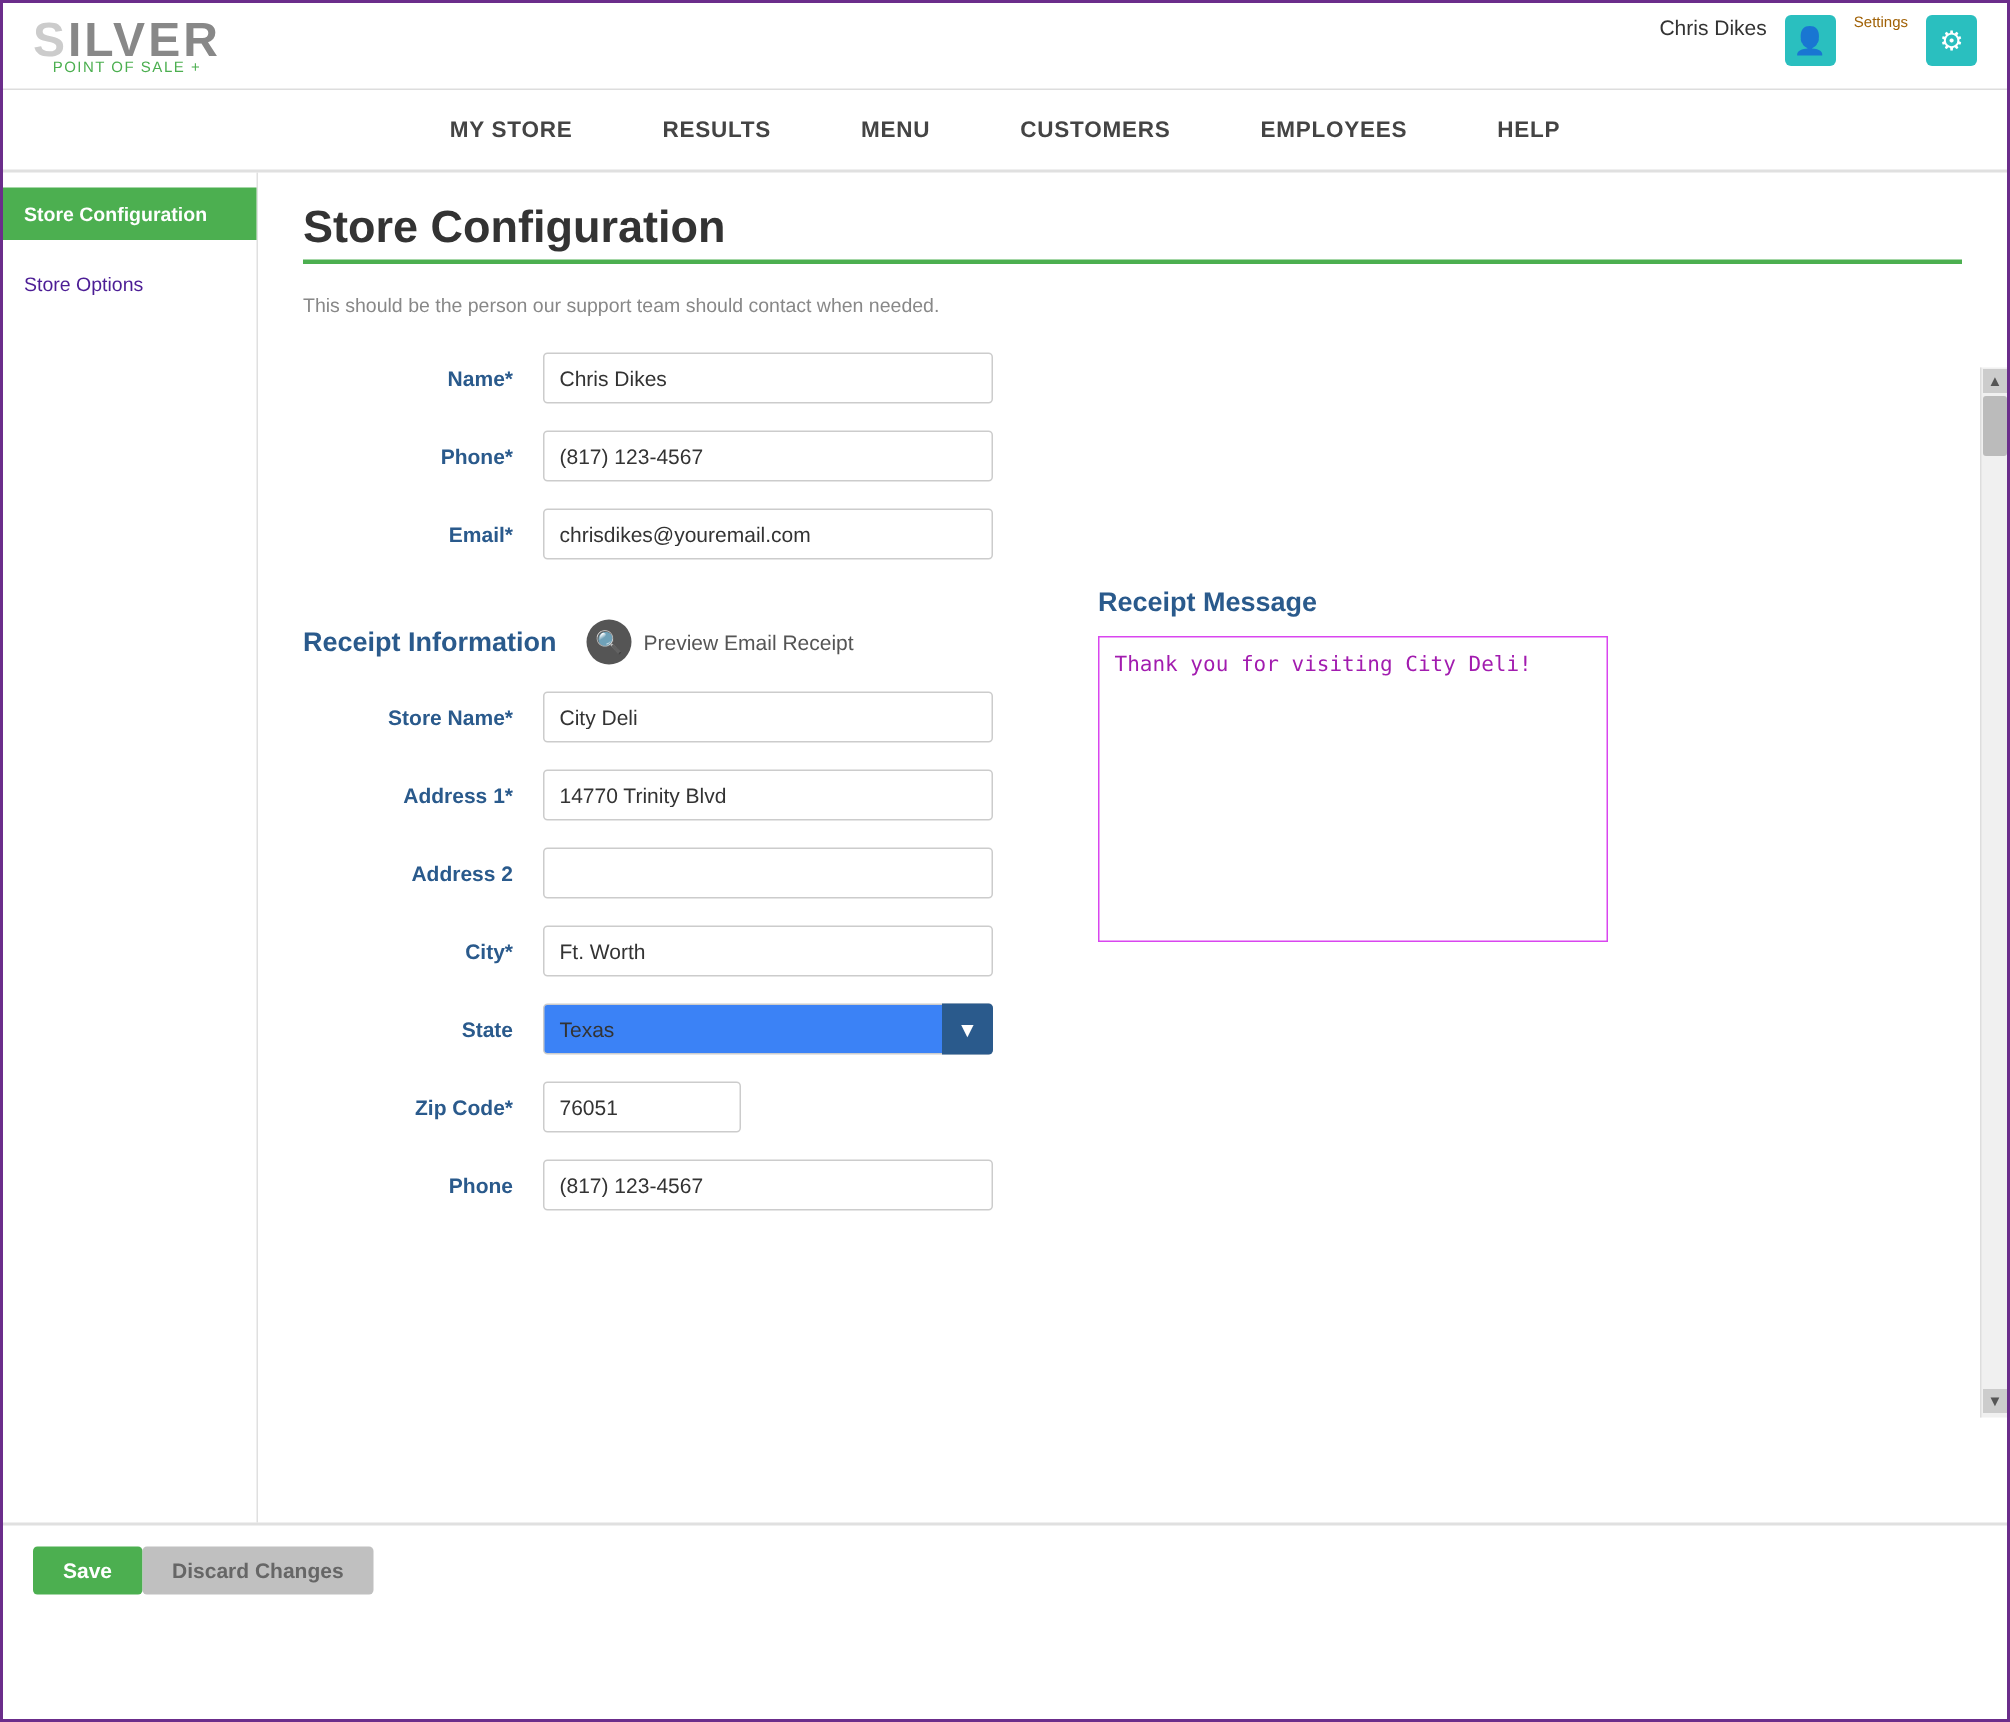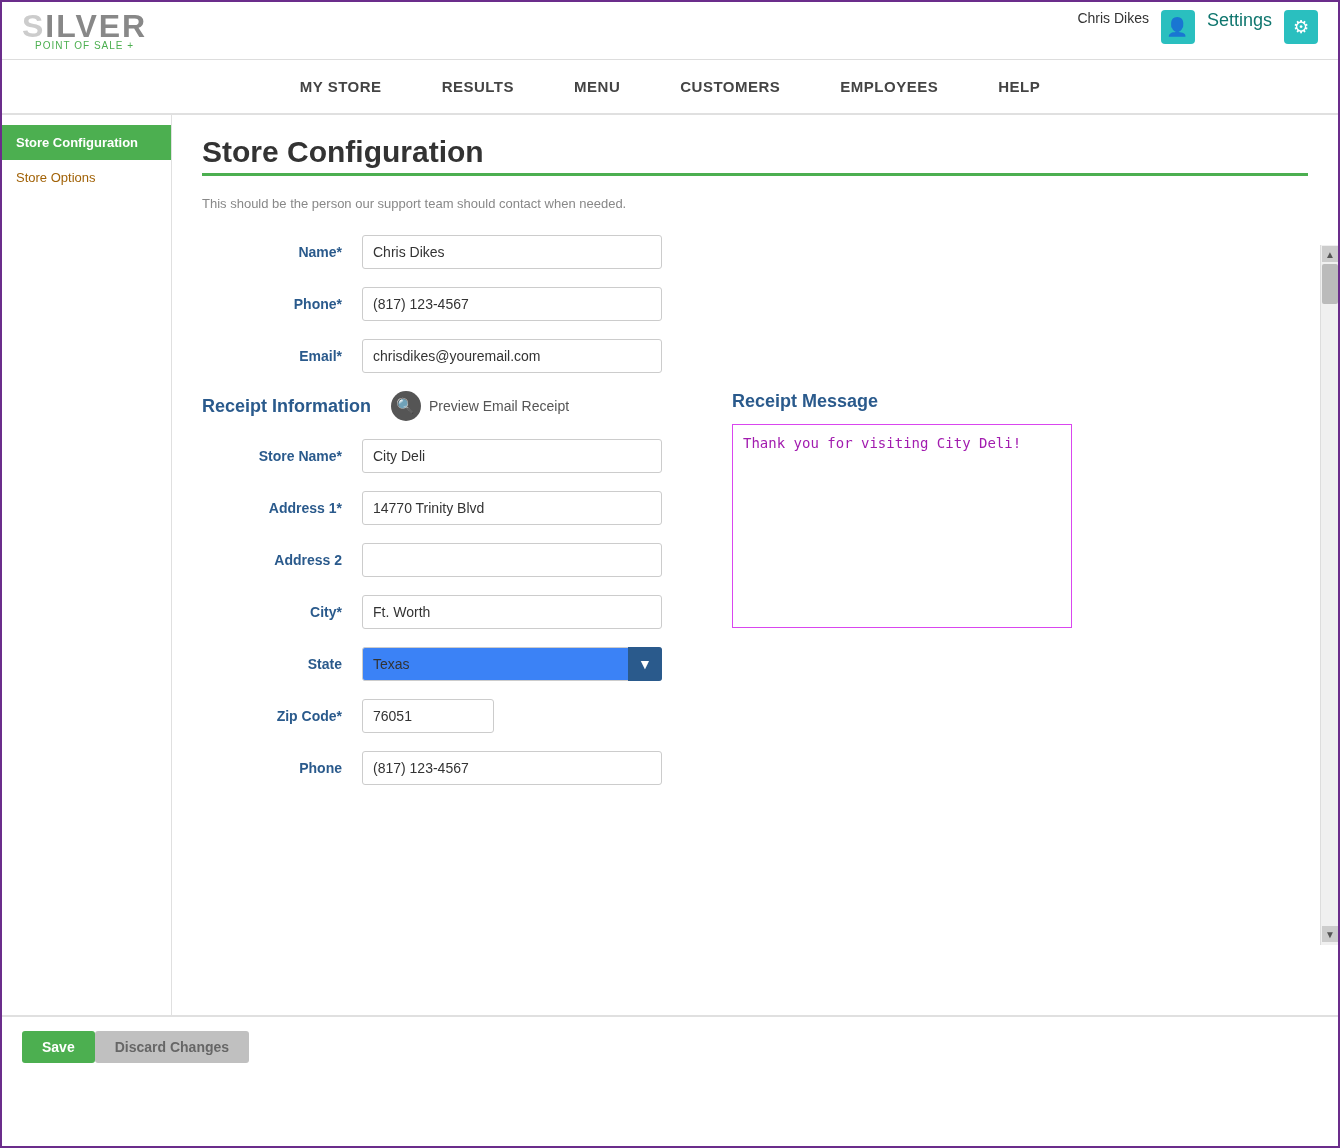--- a/index.html
+++ b/index.html
@@ -90,22 +90,23 @@
       background: #4caf50;
       color: #fff;
       padding: 10px 14px;
       font-size: 13px;
       font-weight: bold;
       cursor: pointer;
     }
     .sidebar-item {
       padding: 10px 14px;
       font-size: 13px;
-      color: #a16207;
-      cursor: pointer;
+      color: #4c1d95;
+      cursor: pointer;
+      margin-top: 12px;
     }
 
     
     .content {
       flex: 1;
       padding: 20px 30px;
       position: relative;
       overflow: hidden;
     }
     .page-title {
@@ -184,21 +185,21 @@
     .zip-input {
       width: 132px;
     }
 
     
     .receipt-section {
       display: flex;
       gap: 30px;
       margin: 10px 0 0 0;
     }
-    .receipt-left { flex: 0 0 500px; }
+    .receipt-left { flex: 0 0 500px; margin-top: 22px; }
     .receipt-right { flex: 1; }
 
     .receipt-header-row {
       display: flex;
       align-items: center;
       margin-bottom: 18px;
       gap: 0;
     }
     .receipt-info-label {
       font-size: 18px;
@@ -307,21 +308,21 @@
 
 <div class="top-bar">
   <div class="logo">
     <div class="logo-text">
       <span>S</span>ILVER
     </div>
     <div class="logo-sub">POINT OF SALE +</div>
   </div>
   <span class="top-bar-user">Chris Dikes</span>
   <div class="user-icon">👤</div>
-  <span style="font-size:18px;color:#0f766e;">Settings</span>
+  <span style="font-size:10px;color:#a16207;">Settings</span>
   <div class="settings-icon">⚙</div>
 </div>
 
 <nav>
   <a href="#">MY STORE</a>
   <a href="#">RESULTS</a>
   <a href="#">MENU</a>
   <a href="#">CUSTOMERS</a>
   <a href="#">EMPLOYEES</a>
   <a href="#">HELP</a>

